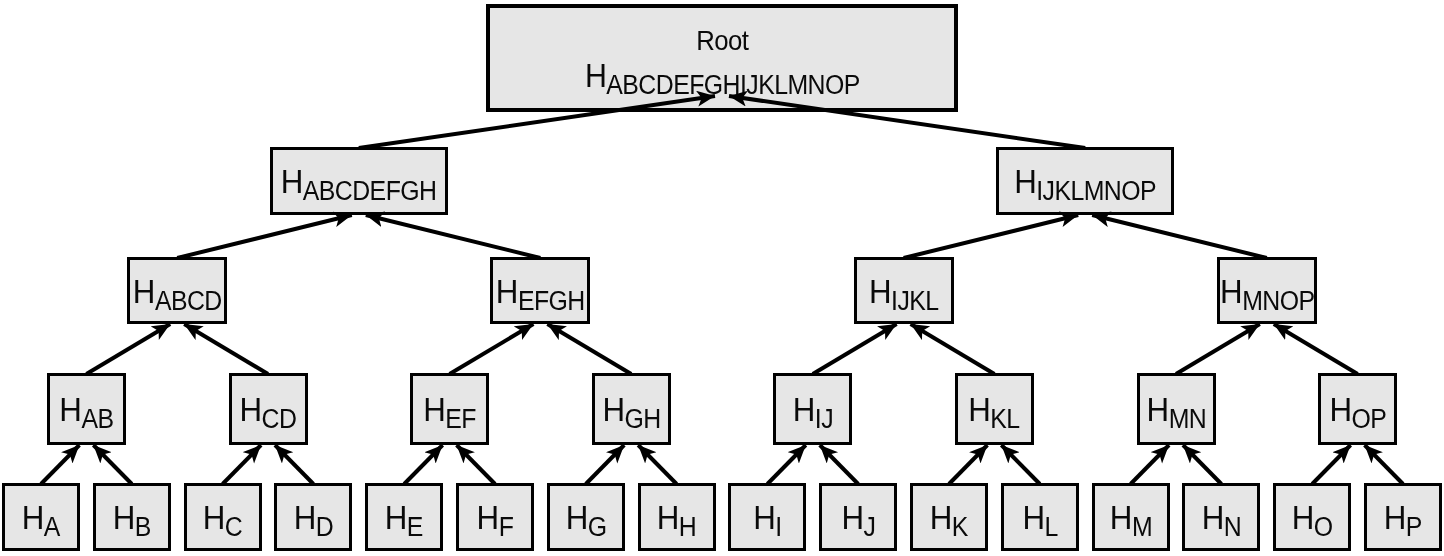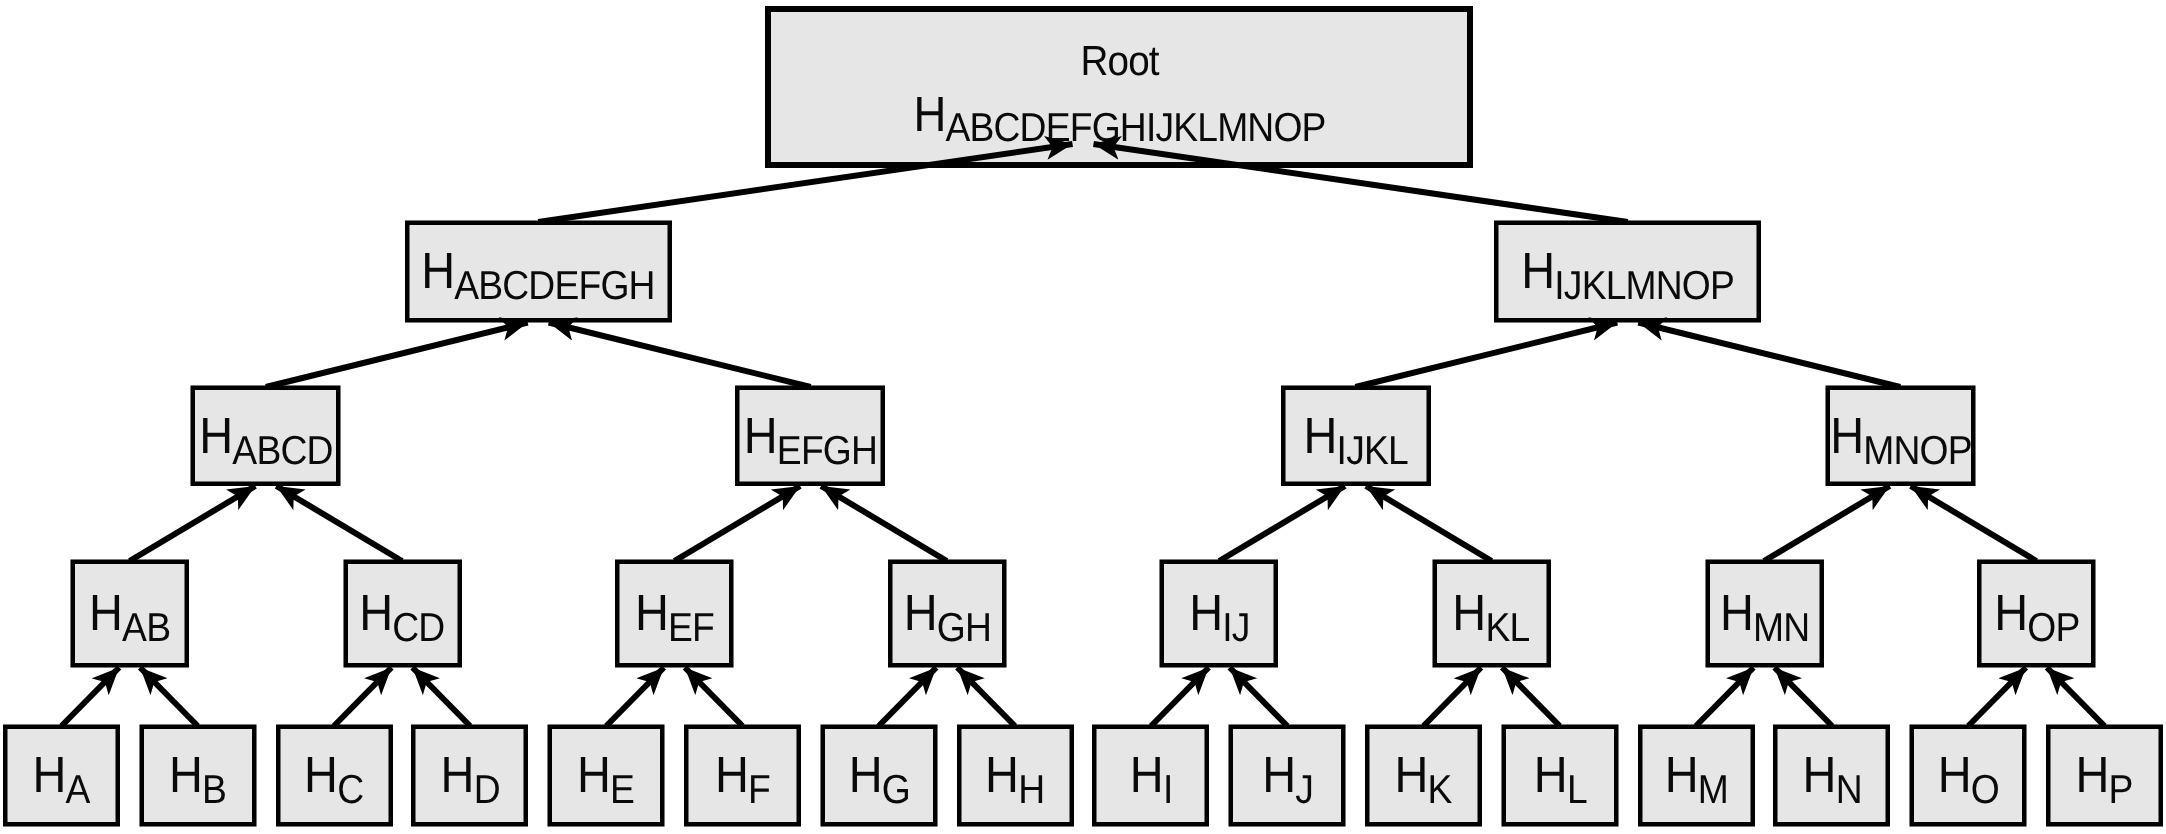--- a/index.html
+++ b/index.html
@@ -77,21 +77,21 @@
       <line x1="903.5999999999999" y1="258" x2="1078.1999999999998" y2="215" stroke="#000000" stroke-width="4" marker-end="url(#arrowhead)"></line>
       <line x1="1130.6" y1="484" x2="1169" y2="445" stroke="#000000" stroke-width="4" marker-end="url(#arrowhead)"></line>
       <line x1="1221.3999999999999" y1="484" x2="1183" y2="445" stroke="#000000" stroke-width="4" marker-end="url(#arrowhead)"></line>
       <line x1="1176" y1="374" x2="1259.8" y2="324" stroke="#000000" stroke-width="4" marker-end="url(#arrowhead)"></line>
       <line x1="1312.2" y1="484" x2="1350.6" y2="445" stroke="#000000" stroke-width="4" marker-end="url(#arrowhead)"></line>
       <line x1="1403" y1="484" x2="1364.6" y2="445" stroke="#000000" stroke-width="4" marker-end="url(#arrowhead)"></line>
       <line x1="1357.6" y1="374" x2="1273.8" y2="324" stroke="#000000" stroke-width="4" marker-end="url(#arrowhead)"></line>
       <line x1="1266.8" y1="258" x2="1092.1999999999998" y2="215" stroke="#000000" stroke-width="4" marker-end="url(#arrowhead)"></line>
       <line x1="1085.1999999999998" y1="148" x2="729" y2="96" stroke="#000000" stroke-width="4" marker-end="url(#arrowhead)"></line>
     </svg>
-<div class="node depth0" style="left: 486px; top: 4px; width: 472px; height: 108px; background: rgb(230, 230, 230); border-color: rgb(0, 0, 0); margin-left: 24px;">
+<div class="node depth0" style="left: 486px; top: 4px; width: 472px; height: 108px; background: rgb(230, 230, 230); border-color: rgb(0, 0, 0);">
       <div class="title">Root</div>
       <div class="hash">
         <span class="pre">H</span>
         <span class="sub">ABCDEFGHIJKLMNOP</span>
       </div>
     </div>
     <div class="node depth1" style="left: 269.8px; top: 147px; width: 178px; height: 68px; background: rgb(230, 230, 230); border-color: rgb(0, 0, 0);">
       <div class="hash">
         <span class="pre">H</span>
         <span class="sub">ABCDEFGH</span>

